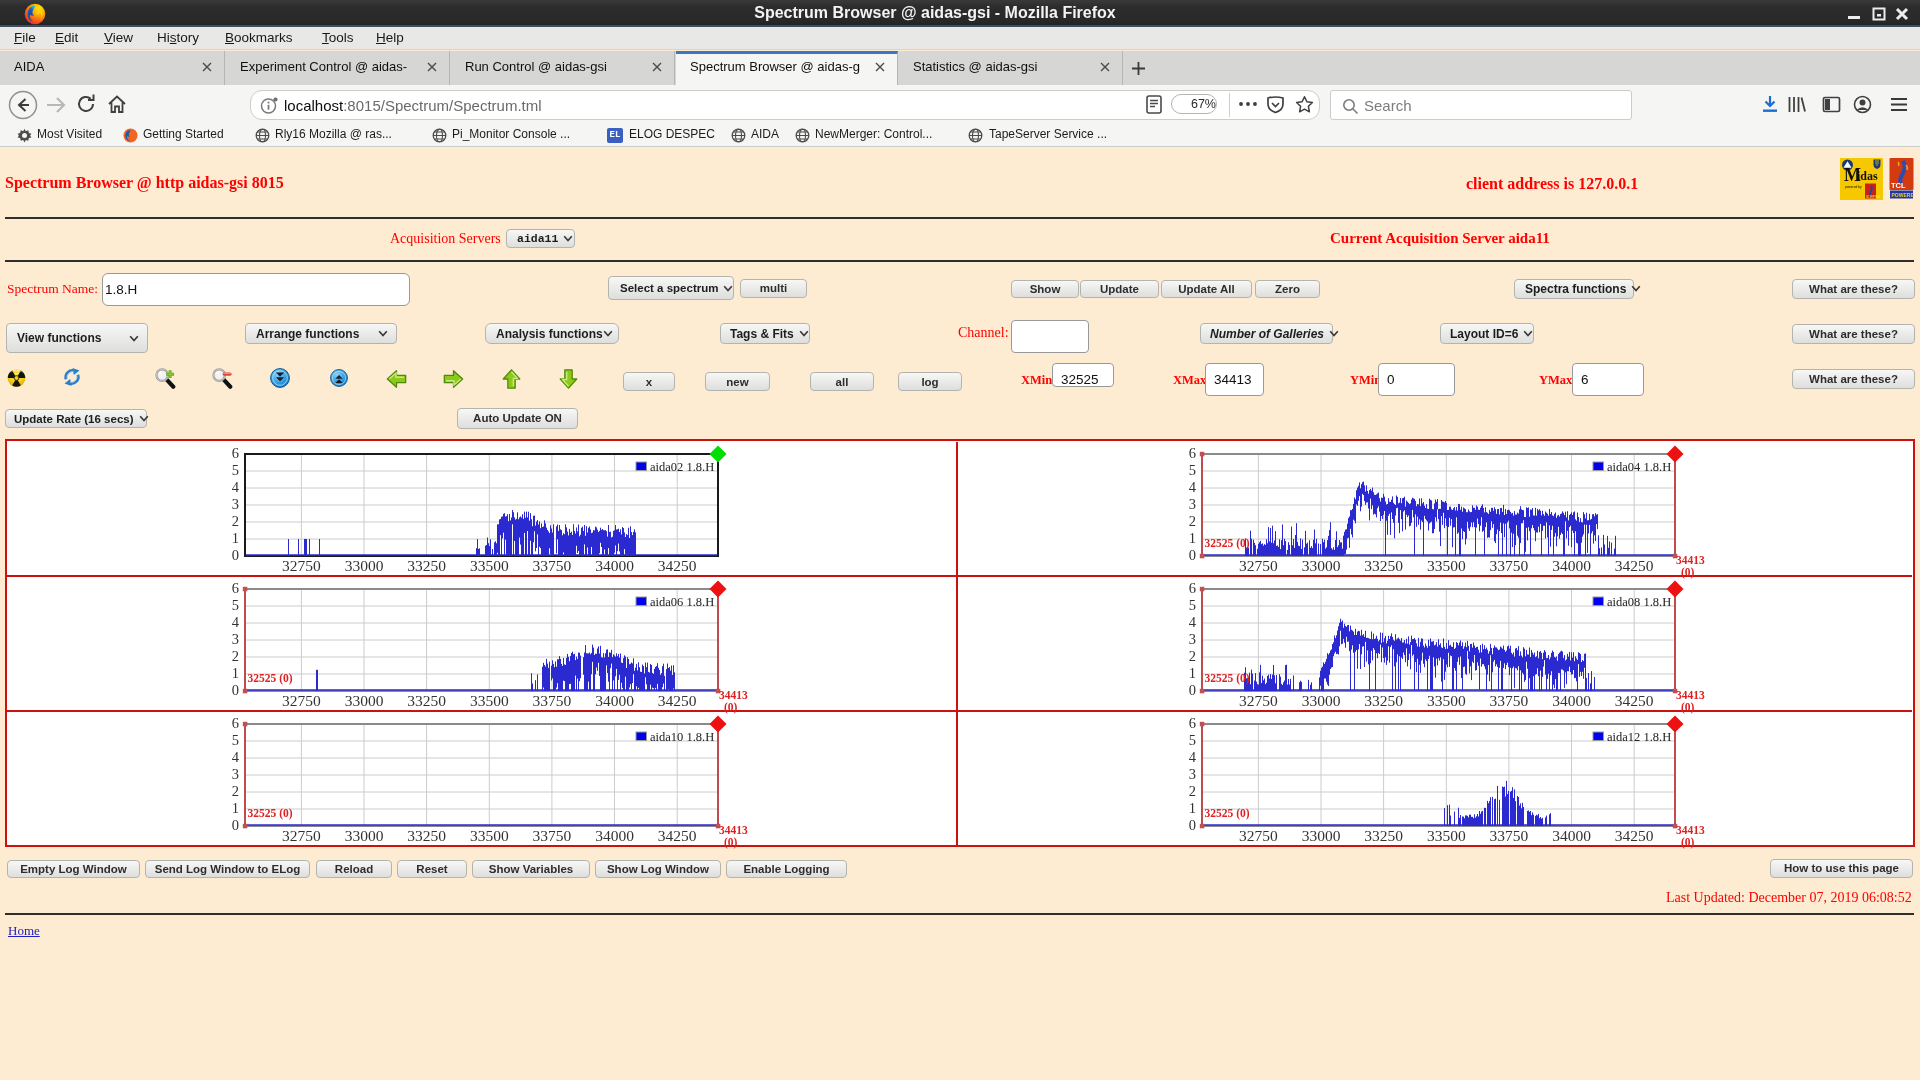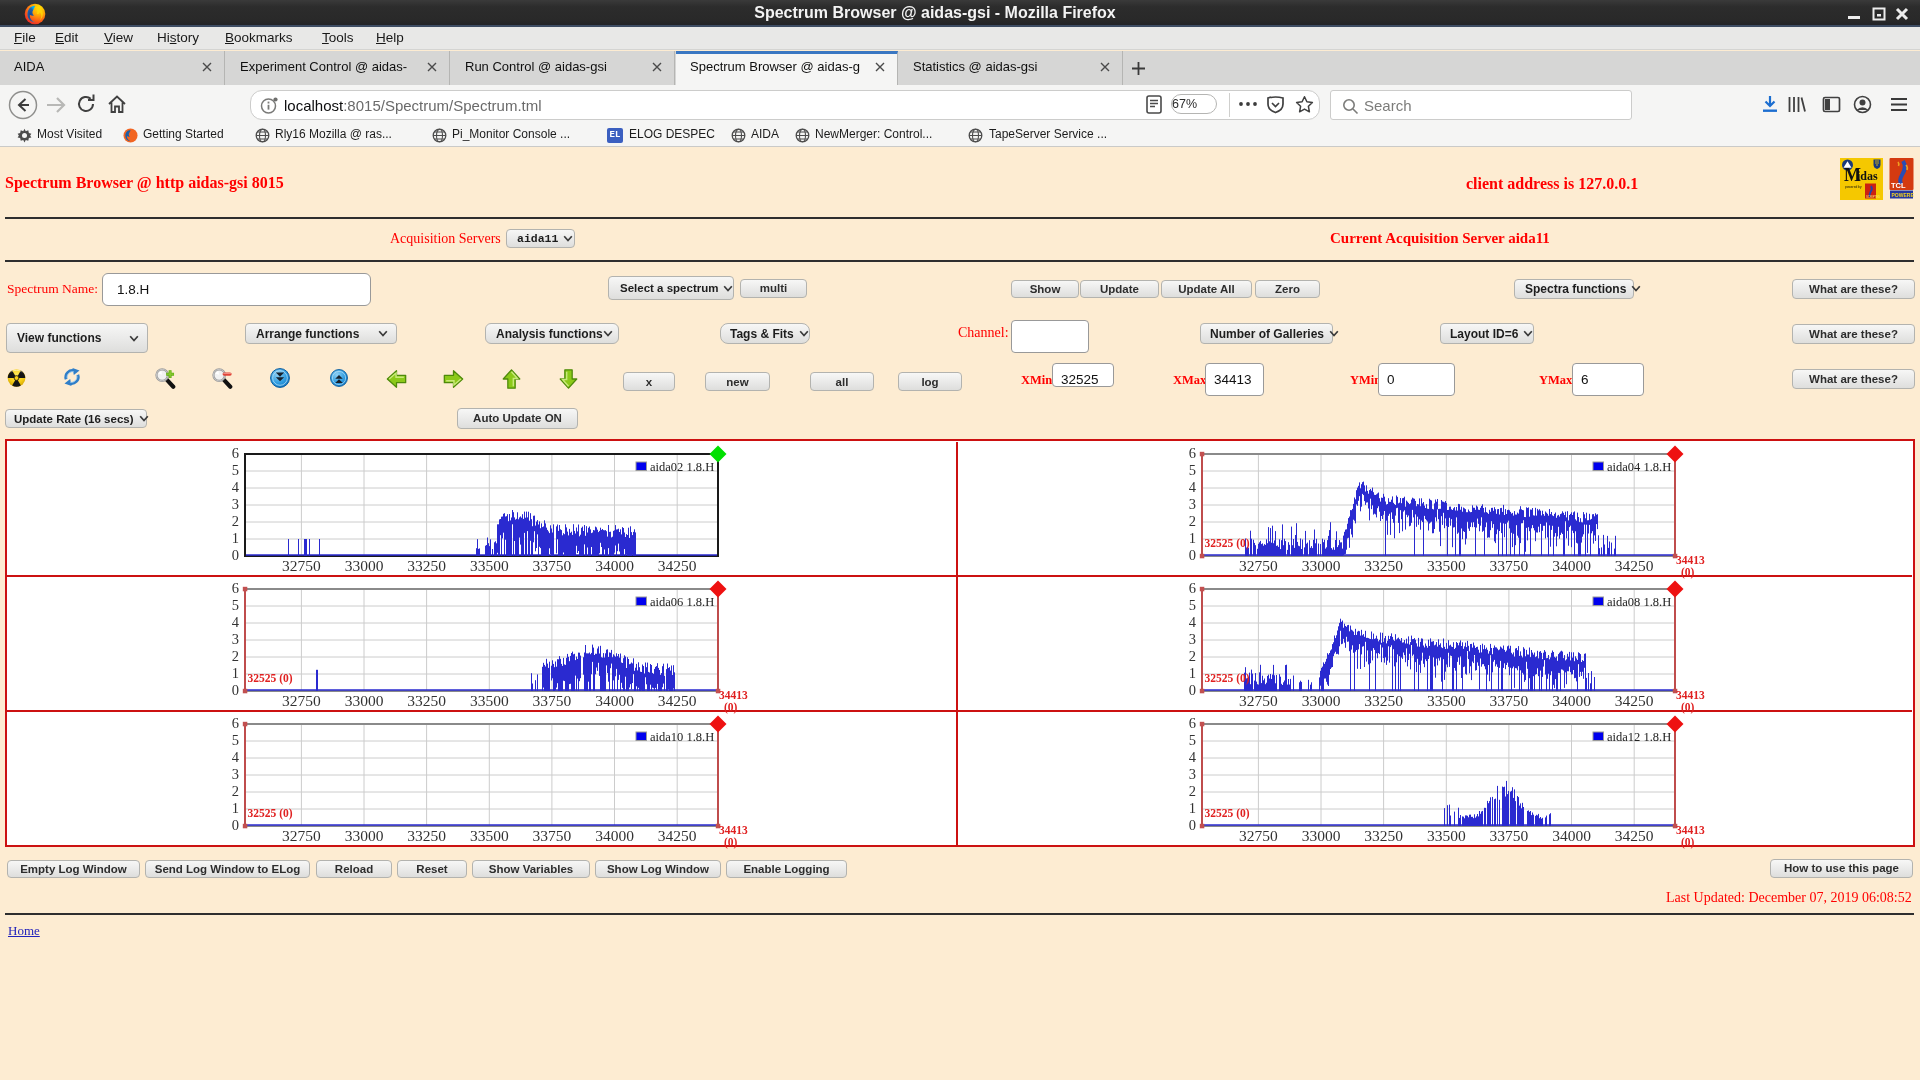--- a/index.html
+++ b/index.html
@@ -133,21 +133,21 @@
 <rect x="7.6" y="8.8" width="1.8" height="4.8" fill="#7a7a78"></rect>
         <rect x="7.6" y="5.6" width="1.8" height="1.9" fill="#7a7a78"></rect>
 <circle cx="15.5" cy="3.5" r="2.1" fill="#6e6e6c"></circle>
 </svg>
       <div class="abs" style="left:33px;top:6px;font-size:15px;color:#0c0c0d">localhost<span style="color:#6a6a6a">:8015/Spectrum/Spectrum.tml</span></div>
     </div>
     <svg class="abs" style="left:1146px;top:10px" width="17" height="19" viewBox="0 0 17 19">
 <rect x="1" y="1" width="14" height="17" rx="2" fill="none" stroke="#4a4a4a" stroke-width="1.6"></rect>
 <path d="M4 5.5 H12 M4 8.5 H12 M4 11.5 H9" stroke="#4a4a4a" stroke-width="1.3"></path>
 </svg>
-    <div class="abs" style="left:1171px;top:9px;width:46px;height:20px;border:1px solid #b5b5b3;border-radius:10px;font-size:12.5px;color:#2a2a2a;text-align:left;line-height:19px">67%</div>
+    <div class="abs" style="left:1171px;top:9px;width:46px;height:20px;border:1px solid #b5b5b3;border-radius:10px;font-size:12.5px;color:#2a2a2a;text-align:right;line-height:19px">67%</div>
     <div class="abs" style="left:1229px;top:8px;width:1px;height:24px;background:#cfcfcd"></div>
     <svg class="abs" style="left:1238px;top:14px" width="20" height="10" viewBox="0 0 20 10">
 <circle cx="3" cy="5" r="1.9" fill="#3c3c3c"></circle>
       <circle cx="10" cy="5" r="1.9" fill="#3c3c3c"></circle>
       <circle cx="17" cy="5" r="1.9" fill="#3c3c3c"></circle>
 </svg>
     <svg class="abs" style="left:1266px;top:10px" width="19" height="19" viewBox="0 0 19 19">
 <path d="M2 3 Q9.5 1 17 3 V9 Q17 15 9.5 17.5 Q2 15 2 9 Z" fill="none" stroke="#404040" stroke-width="1.7"></path>
 <path d="M6 8 L9.5 11.5 L13 8" fill="none" stroke="#404040" stroke-width="1.7"></path>
 </svg>
@@ -251,21 +251,21 @@
 <text x="2.5" y="38.5" font-family="Liberation Sans" font-size="5" font-weight="bold" fill="#f0d020">POWERED</text>
 </svg>
     <div class="hline" style="top:69.5px"></div>
     <div class="abs rtx" style="left:390px;top:84px;font-size:14px;font-weight:normal">Acquisition Servers</div>
     <div class="sel" style="left:506px;top:82px;width:69px;height:18.5px;padding-left:10px;font-size:11.5px;font-family:'Liberation Mono',monospace;">aida11<svg width="10" height="7" viewBox="0 0 10 7" style="margin-left:5px;flex:none">
         <path d="M1.2 1.2 L5 5.5 L8.8 1.2" stroke="#3a3a3a" stroke-width="1.7" fill="none"></path>
       </svg></div>
     <div class="abs rtx" style="left:1330px;top:83px;font-size:15px">Current Acquisition Server aida11</div>
     <div class="hline" style="top:112.5px"></div>
     <div class="abs rtx" style="left:7px;top:134px;font-size:13.5px;font-weight:normal">Spectrum Name:</div>
-    <div class="inp" style="left:102px;top:125.5px;width:269px;height:33.5px;padding:8px 0 0 14px;border-radius:6px">1.8.H</div>
+    <div class="inp" style="left:102px;top:125.5px;width:308px;height:33.5px;padding:8px 0 0 2px;border-radius:6px">1.8.H</div>
     <div class="sel" style="left:608px;top:129px;width:126px;height:24px;padding-left:11px;font-size:11.5px;">Select a spectrum<svg width="10" height="7" viewBox="0 0 10 7" style="margin-left:5px;flex:none">
         <path d="M1.2 1.2 L5 5.5 L8.8 1.2" stroke="#3a3a3a" stroke-width="1.7" fill="none"></path>
       </svg></div>
     <div class="gbtn" style="left:740px;top:132px;width:67px;height:18.5px;line-height:17px;font-size:11.5px">multi</div>
     <div class="gbtn" style="left:1011px;top:132.5px;width:68px;height:18.5px;line-height:17px;font-size:11.5px">Show</div>
     <div class="gbtn" style="left:1080px;top:132.5px;width:79px;height:18.5px;line-height:17px;font-size:11.5px">Update</div>
     <div class="gbtn" style="left:1161px;top:132.5px;width:91px;height:18.5px;line-height:17px;font-size:11.5px">Update All</div>
     <div class="gbtn" style="left:1255px;top:132.5px;width:65px;height:18.5px;line-height:17px;font-size:11.5px">Zero</div>
     <div class="sel" style="left:1514px;top:131.5px;width:120px;height:20px;padding-left:10px;font-size:12px;">Spectra functions<svg width="10" height="7" viewBox="0 0 10 7" style="margin-left:5px;flex:none">
         <path d="M1.2 1.2 L5 5.5 L8.8 1.2" stroke="#3a3a3a" stroke-width="1.7" fill="none"></path>
@@ -273,26 +273,26 @@
     <div class="gbtn" style="left:1792px;top:132px;width:123px;height:19.5px;line-height:18px;font-size:11.5px">What are these?</div>
     <div class="sel" style="left:6px;top:176px;width:142px;height:30px;padding-left:10px;font-size:12px;">View functions<svg width="10" height="7" viewBox="0 0 10 7" style="margin-left:auto;margin-right:8px;flex:none">
         <path d="M1.2 1.2 L5 5.5 L8.8 1.2" stroke="#3a3a3a" stroke-width="1.7" fill="none"></path>
       </svg></div>
     <div class="sel" style="left:245px;top:176px;width:152px;height:21px;padding-left:10px;font-size:12px;">Arrange functions<svg width="10" height="7" viewBox="0 0 10 7" style="margin-left:auto;margin-right:8px;flex:none">
         <path d="M1.2 1.2 L5 5.5 L8.8 1.2" stroke="#3a3a3a" stroke-width="1.7" fill="none"></path>
       </svg></div>
     <div class="sel" style="left:485px;top:176px;width:134px;height:21px;padding-left:10px;font-size:12px;border-radius:6px;">Analysis functions<svg width="10" height="7" viewBox="0 0 10 7" style="margin-left:auto;margin-right:8px;flex:none">
         <path d="M1.2 1.2 L5 5.5 L8.8 1.2" stroke="#3a3a3a" stroke-width="1.7" fill="none"></path>
       </svg></div>
-    <div class="sel" style="left:720px;top:176px;width:90px;height:21px;padding-left:9px;font-size:12px;border-radius:8px;">Tags &amp; Fits<svg width="10" height="7" viewBox="0 0 10 7" style="margin-left:5px;flex:none">
+    <div class="sel" style="left:720px;top:176px;width:90px;height:21px;padding-left:9px;font-size:12px;">Tags &amp; Fits<svg width="10" height="7" viewBox="0 0 10 7" style="margin-left:5px;flex:none">
         <path d="M1.2 1.2 L5 5.5 L8.8 1.2" stroke="#3a3a3a" stroke-width="1.7" fill="none"></path>
       </svg></div>
     <div class="abs rtx" style="left:958px;top:178px;font-size:14px;font-weight:normal">Channel:</div>
     <div class="inp" style="left:1011px;top:173px;width:78px;height:32.5px"></div>
-    <div class="sel" style="left:1200px;top:176px;width:133px;height:21px;padding-left:9px;font-size:12px;">Number of Galleries<svg width="10" height="7" viewBox="0 0 10 7" style="margin-left:5px;flex:none">
+    <div class="sel" style="left:1200px;top:176px;width:133px;height:21px;padding-left:9px;font-size:12px;font-style:italic;">Number of Galleries<svg width="10" height="7" viewBox="0 0 10 7" style="margin-left:5px;flex:none">
         <path d="M1.2 1.2 L5 5.5 L8.8 1.2" stroke="#3a3a3a" stroke-width="1.7" fill="none"></path>
       </svg></div>
     <div class="sel" style="left:1440px;top:176px;width:94px;height:21px;padding-left:9px;font-size:12px;">Layout ID=6<svg width="10" height="7" viewBox="0 0 10 7" style="margin-left:5px;flex:none">
         <path d="M1.2 1.2 L5 5.5 L8.8 1.2" stroke="#3a3a3a" stroke-width="1.7" fill="none"></path>
       </svg></div>
     <div class="gbtn" style="left:1792px;top:177px;width:123px;height:20px;line-height:18px;font-size:11.5px">What are these?</div>
     <div class="gbtn" style="left:623px;top:224.5px;width:52px;height:19.5px;line-height:18px;font-size:11.5px">x</div>
     <div class="gbtn" style="left:705px;top:224.5px;width:65px;height:19.5px;line-height:18px;font-size:11.5px">new</div>
     <div class="gbtn" style="left:810px;top:224.5px;width:64px;height:19.5px;line-height:18px;font-size:11.5px">all</div>
     <div class="gbtn" style="left:898px;top:224.5px;width:64px;height:19.5px;line-height:18px;font-size:11.5px">log</div>

